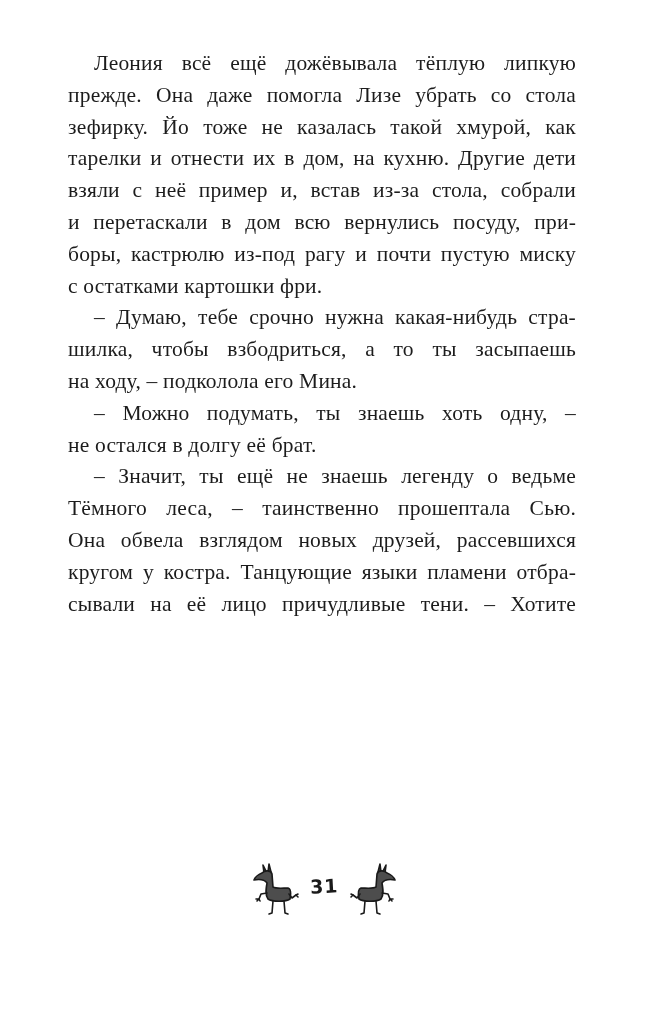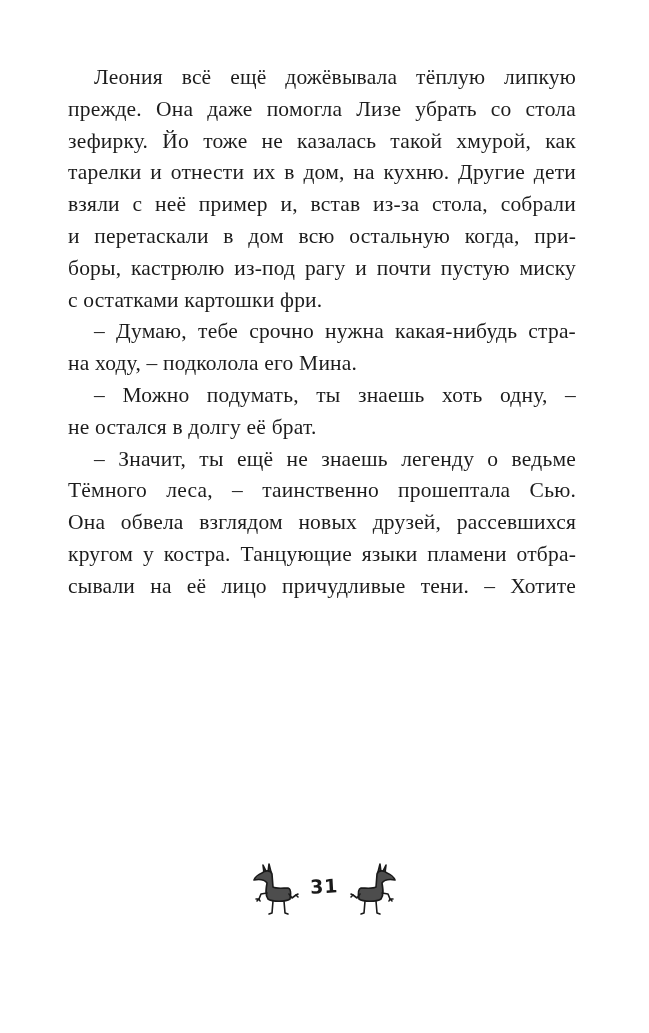--- a/index.html
+++ b/index.html
@@ -16,21 +16,21 @@
     .page {
       position: absolute;
       left: 0; top: 0;
       width: 649px;
       height: 1033px;
       background: #ffffff;
     }
     .text-block {
       position: absolute;
       left: 68px;
-      top: 62px;
+      top: 48px;
       width: 508px;
       font-family: "Liberation Serif", "DejaVu Serif", serif;
       font-size: 21.5px;
       line-height: 31.8px;
       color: #1c1c1c;
       letter-spacing: 0.2px;
     }
     .line {
       display: block;
       height: 31.8px;
@@ -76,28 +76,29 @@
 
 <div class="page">
   <div class="text-block">
 
     <div>
       <span class="line indent">Леония всё ещё дожёвывала тёплую липкую</span>
       <span class="line">прежде. Она даже помогла Лизе убрать со стола</span>
       <span class="line">зефирку. Йо тоже не казалась такой хмурой, как</span>
       <span class="line">тарелки и отнести их в дом, на кухню. Другие дети</span>
       <span class="line">взяли с неё пример и, встав из-за стола, собрали</span>
-      <span class="line">и перетаскали в дом всю остальную когда, при-</span>
+      <span class="line">и перетаскали в дом всю вернулись посуду, при-</span>
       <span class="line">боры, кастрюлю из-под рагу и почти пустую миску</span>
       <span class="line last">с остатками картошки фри.</span>
     </div>
 
 
     <div>
       <span class="line indent">– Думаю, тебе срочно нужна какая-нибудь стра-</span>
+      <span class="line">шилка, чтобы взбодриться, а то ты засыпаешь</span>
       <span class="line last">на ходу, – подколола его Мина.</span>
     </div>
 
     <div>
       <span class="line indent">– Можно подумать, ты знаешь хоть одну, –</span>
       <span class="line last">не остался в долгу её брат.</span>
     </div>
 
 
     <div>

